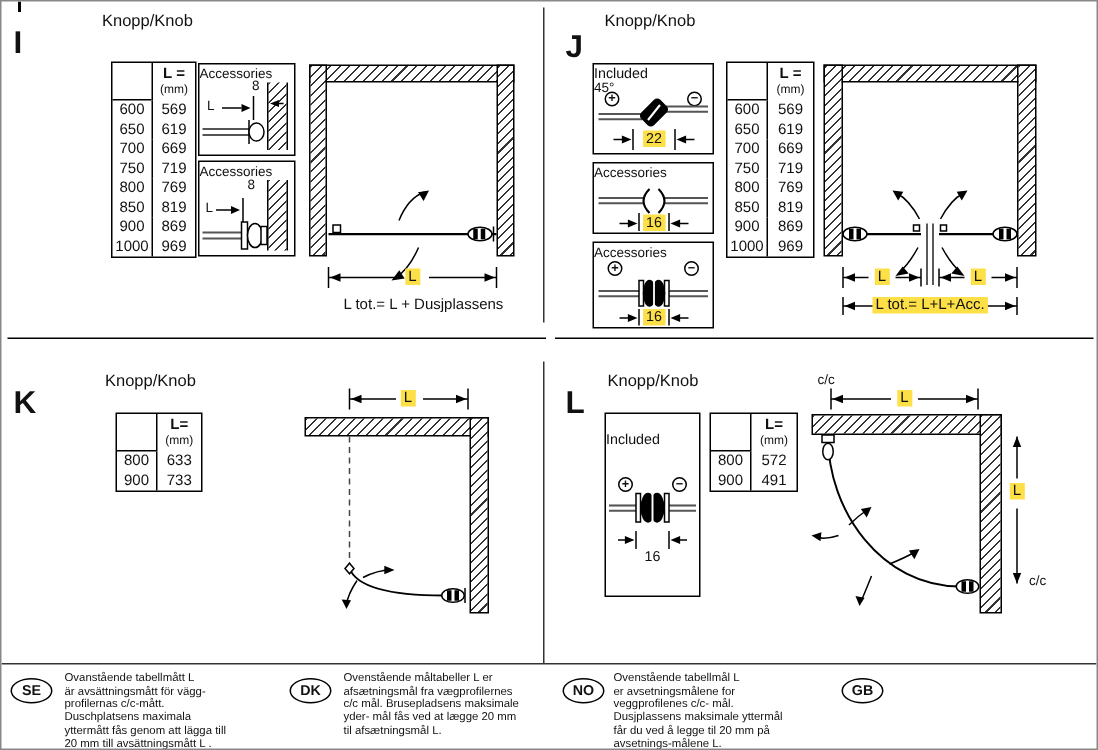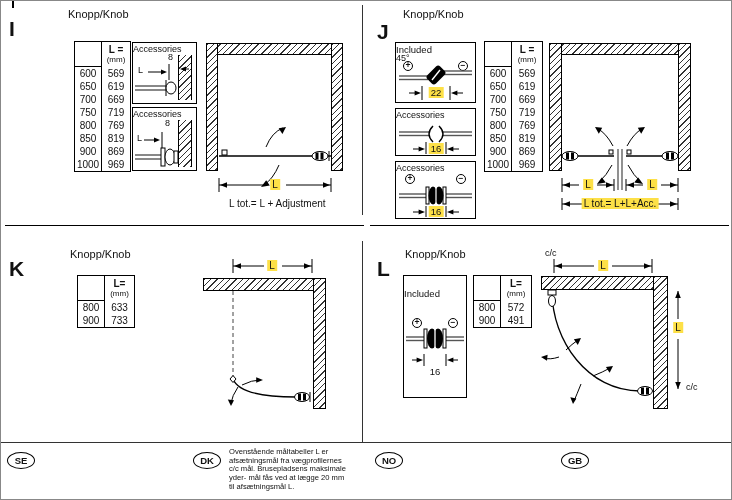--- a/index.html
+++ b/index.html
@@ -124,21 +124,21 @@
     <path d="M 73 122 Q 67 136 58 142" stroke="#000" fill="none"></path>
     <polygon points="55,144 60.2,137.2 63.8,142.6" fill="#000"></polygon>
     <line x1="13" y1="135" x2="13" y2="149" stroke="#000"></line>
     <line x1="125" y1="135" x2="125" y2="149" stroke="#000"></line>
     <line x1="13" y1="142" x2="58" y2="142" stroke="#000"></line>
     <line x1="80" y1="142" x2="125" y2="142" stroke="#000"></line>
     <polygon points="14,142 21,139.2 21,144.8" fill="#000"></polygon>
     <polygon points="124,142 117,139.2 117,144.8" fill="#000"></polygon>
   </svg>
   <div class="dim-label" style="left:274px;top:178px;">L</div>
-  <div class="caption" style="left:228px;top:197px;">L tot.= L + Adjustment</div>
+  <div class="caption" style="left:228px;top:197px;">L tot.= L + Dusjplassens</div>
 
   <div class="sec-letter" style="left:376px;top:20px;">J</div>
   <div class="sec-title" style="left:402px;top:7px;">Knopp/Knob</div>
 
   <div class="box" style="left:394px;top:41px;width:81px;height:61px;">
     <div class="box-title" style="font-size:9.5px;">Included</div>
     <div class="abs" style="left:0;right:0;top:10px;text-align:left;font-size:9px;">45°</div>
     <div class="pm" style="left:7px;top:18px;">+</div>
     <div class="pm" style="right:7px;top:18px;">−</div>
     <svg width="79" height="59" style="left:0;top:0;">
@@ -383,25 +383,37 @@
     <polygon points="77,113 69.9,114 73.6,119.8" fill="#000"></polygon>
     <path d="M 45 131 Q 41 141 38 148" stroke="#000" fill="none"></path>
     <polygon points="37,151 34.3,144.3 40.4,145.5" fill="#000"></polygon>
   </svg>
   <div class="num-label" style="left:543px;top:248px;background:none;">c/c</div>
   <div class="dim-label" style="left:602px;top:259px;">L</div>
   <div class="dim-label" style="left:677px;top:321px;">L</div>
   <div class="num-label" style="left:684px;top:382px;background:none;">c/c</div>
 
   <div class="badge" style="left:6px;top:451px;">SE</div>
+  <div class="note-text" style="left:42px;top:447px;width:145px;">Ovanstående tabellmått L
+är avsättningsmått för vägg-
+profilernas c/c-mått.
+Duschplatsens maximala
+yttermått fås genom att lägga till
+20 mm till avsättningsmått L .</div>
 
   <div class="badge" style="left:192px;top:451px;">DK</div>
   <div class="note-text" style="left:228px;top:447px;width:150px;">Ovenstående måltabeller L er
 afsætningsmål fra vægprofilernes
 c/c mål. Brusepladsens maksimale
 yder- mål fås ved at lægge 20 mm
 til afsætningsmål L.</div>
 
   <div class="badge" style="left:374px;top:451px;">NO</div>
+  <div class="note-text" style="left:408px;top:447px;width:148px;">Ovenstående tabellmål L
+er avsetningsmålene for
+veggprofilenes c/c- mål.
+Dusjplassens maksimale yttermål
+får du ved å legge til 20 mm på
+avsetnings-målene L.</div>
 
   <div class="badge" style="left:560px;top:451px;">GB</div>
 
 </div>
 
 </body></html>

